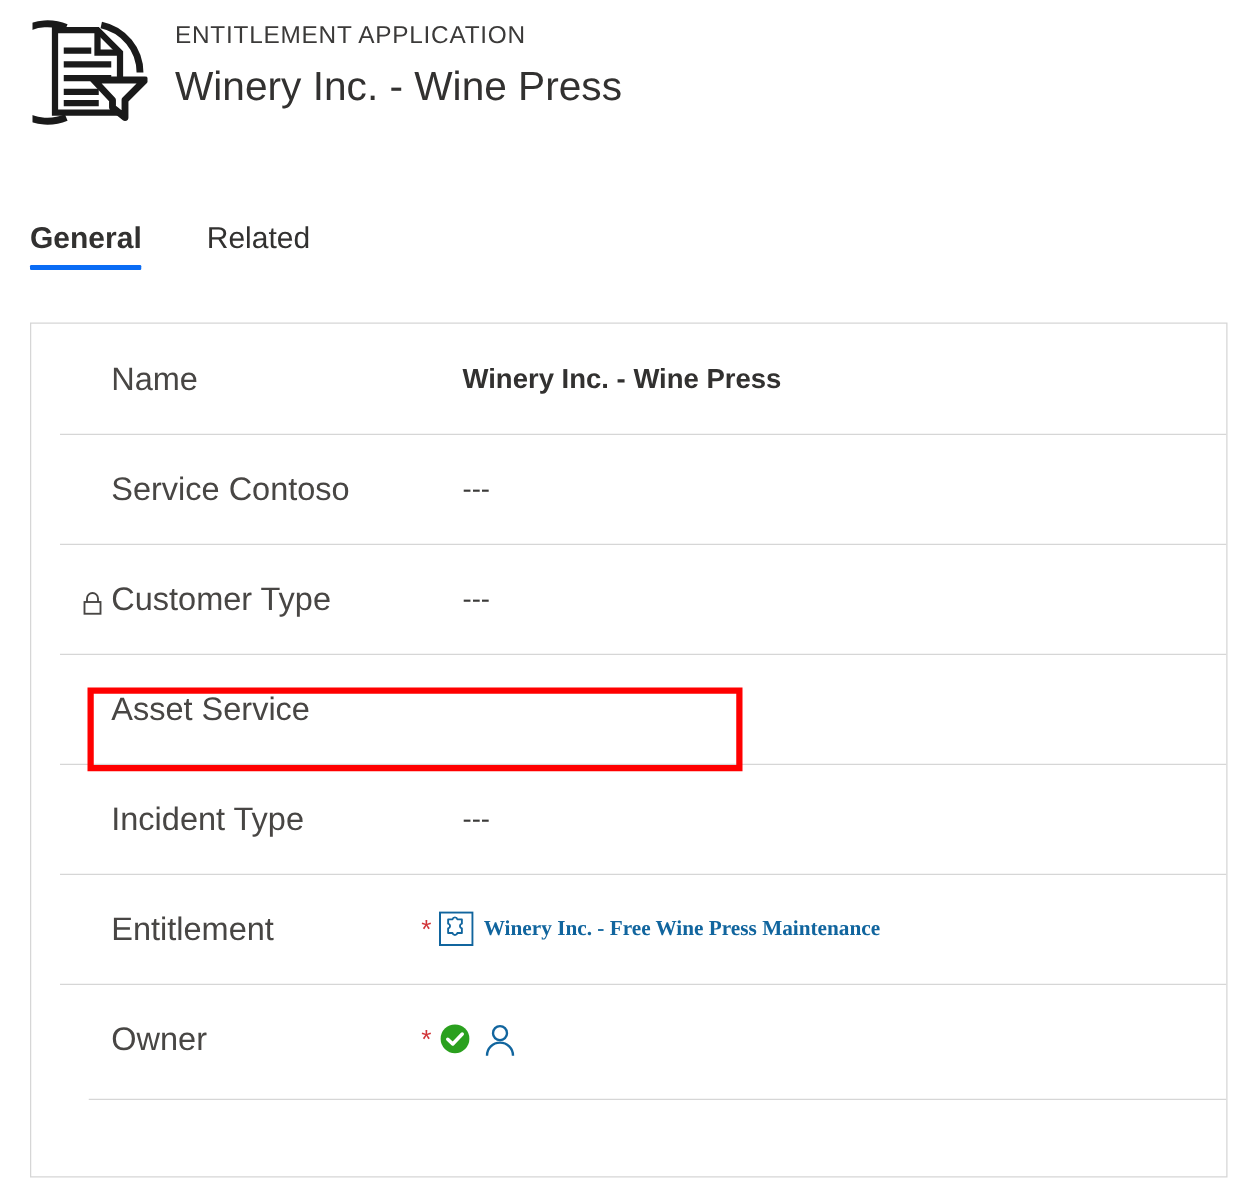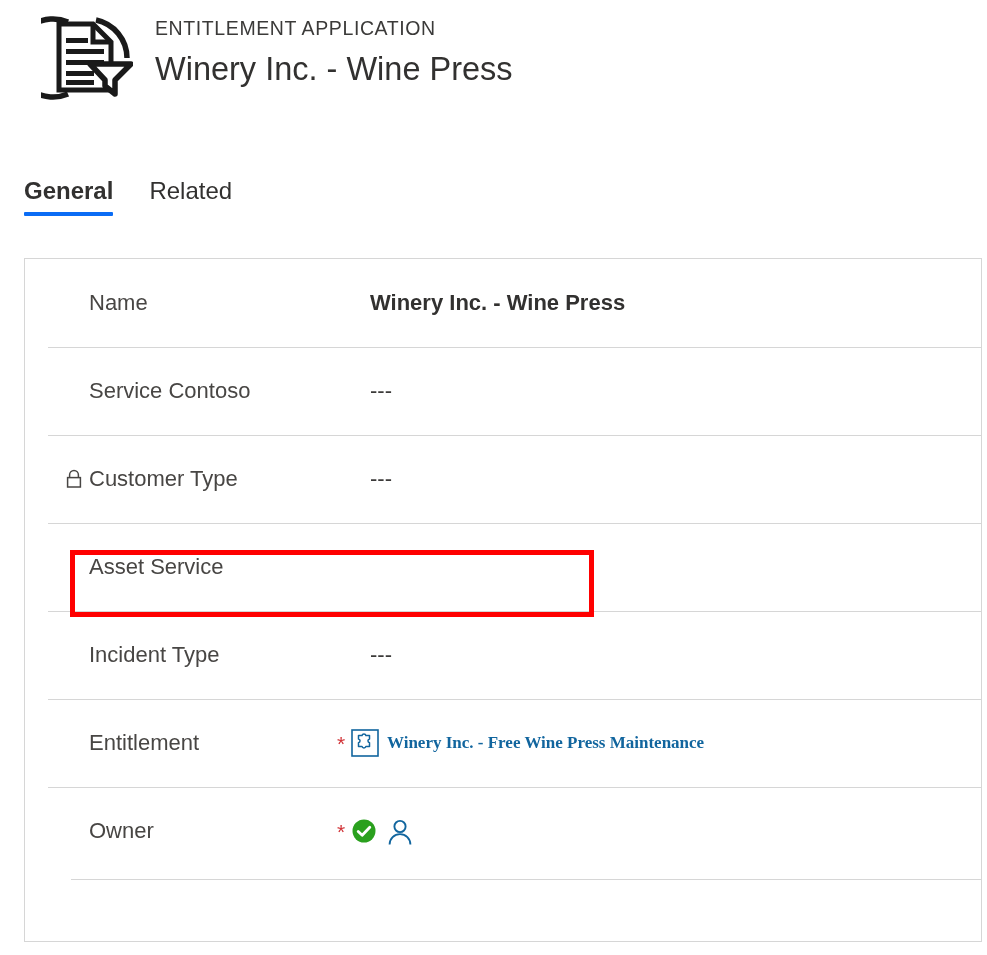--- a/index.html
+++ b/index.html
@@ -13,21 +13,21 @@
   }
   body {
     font-family: "Liberation Sans", sans-serif;
     color: #323130;
     -webkit-font-smoothing: antialiased;
   }
 
   
   .header {
     position: absolute;
-    left: 15px; top: 0;
+    left: 0; top: 0;
     width: 950px;
     height: 130px;
     display: flex;
     align-items: flex-start;
     text-decoration: underline;
   }
   .header-icon {
     position: absolute;
     left: 26px;
     top: 14px;
@@ -56,21 +56,21 @@
     white-space: nowrap;
   }
 
   
   .tabs {
     position: absolute;
     left: 24px;
     top: 176px;
     display: flex;
     align-items: flex-end;
-    gap: 0px;
+    gap: 16px;
   }
   .tab {
     position: relative;
     padding: 0 14px 10px 0;
     font-size: 24px;
     line-height: 30px;
     color: #323130;
     cursor: pointer;
     white-space: nowrap;
   }
@@ -126,21 +126,21 @@
     position: absolute;
     left: 23px;
     right: 0;
     top: 620px;
     height: 1px;
     background: #d6d6d6;
   }
   .label {
     width: 281px;
     flex: 0 0 281px;
-    font-size: 22px;
+    font-size: 26px;
     color: #484644;
     font-weight: 400;
     display: flex;
     align-items: center;
     white-space: nowrap;
   }
   .lock-icon {
     display: inline-block;
     width: 18px;
     height: 20px;

